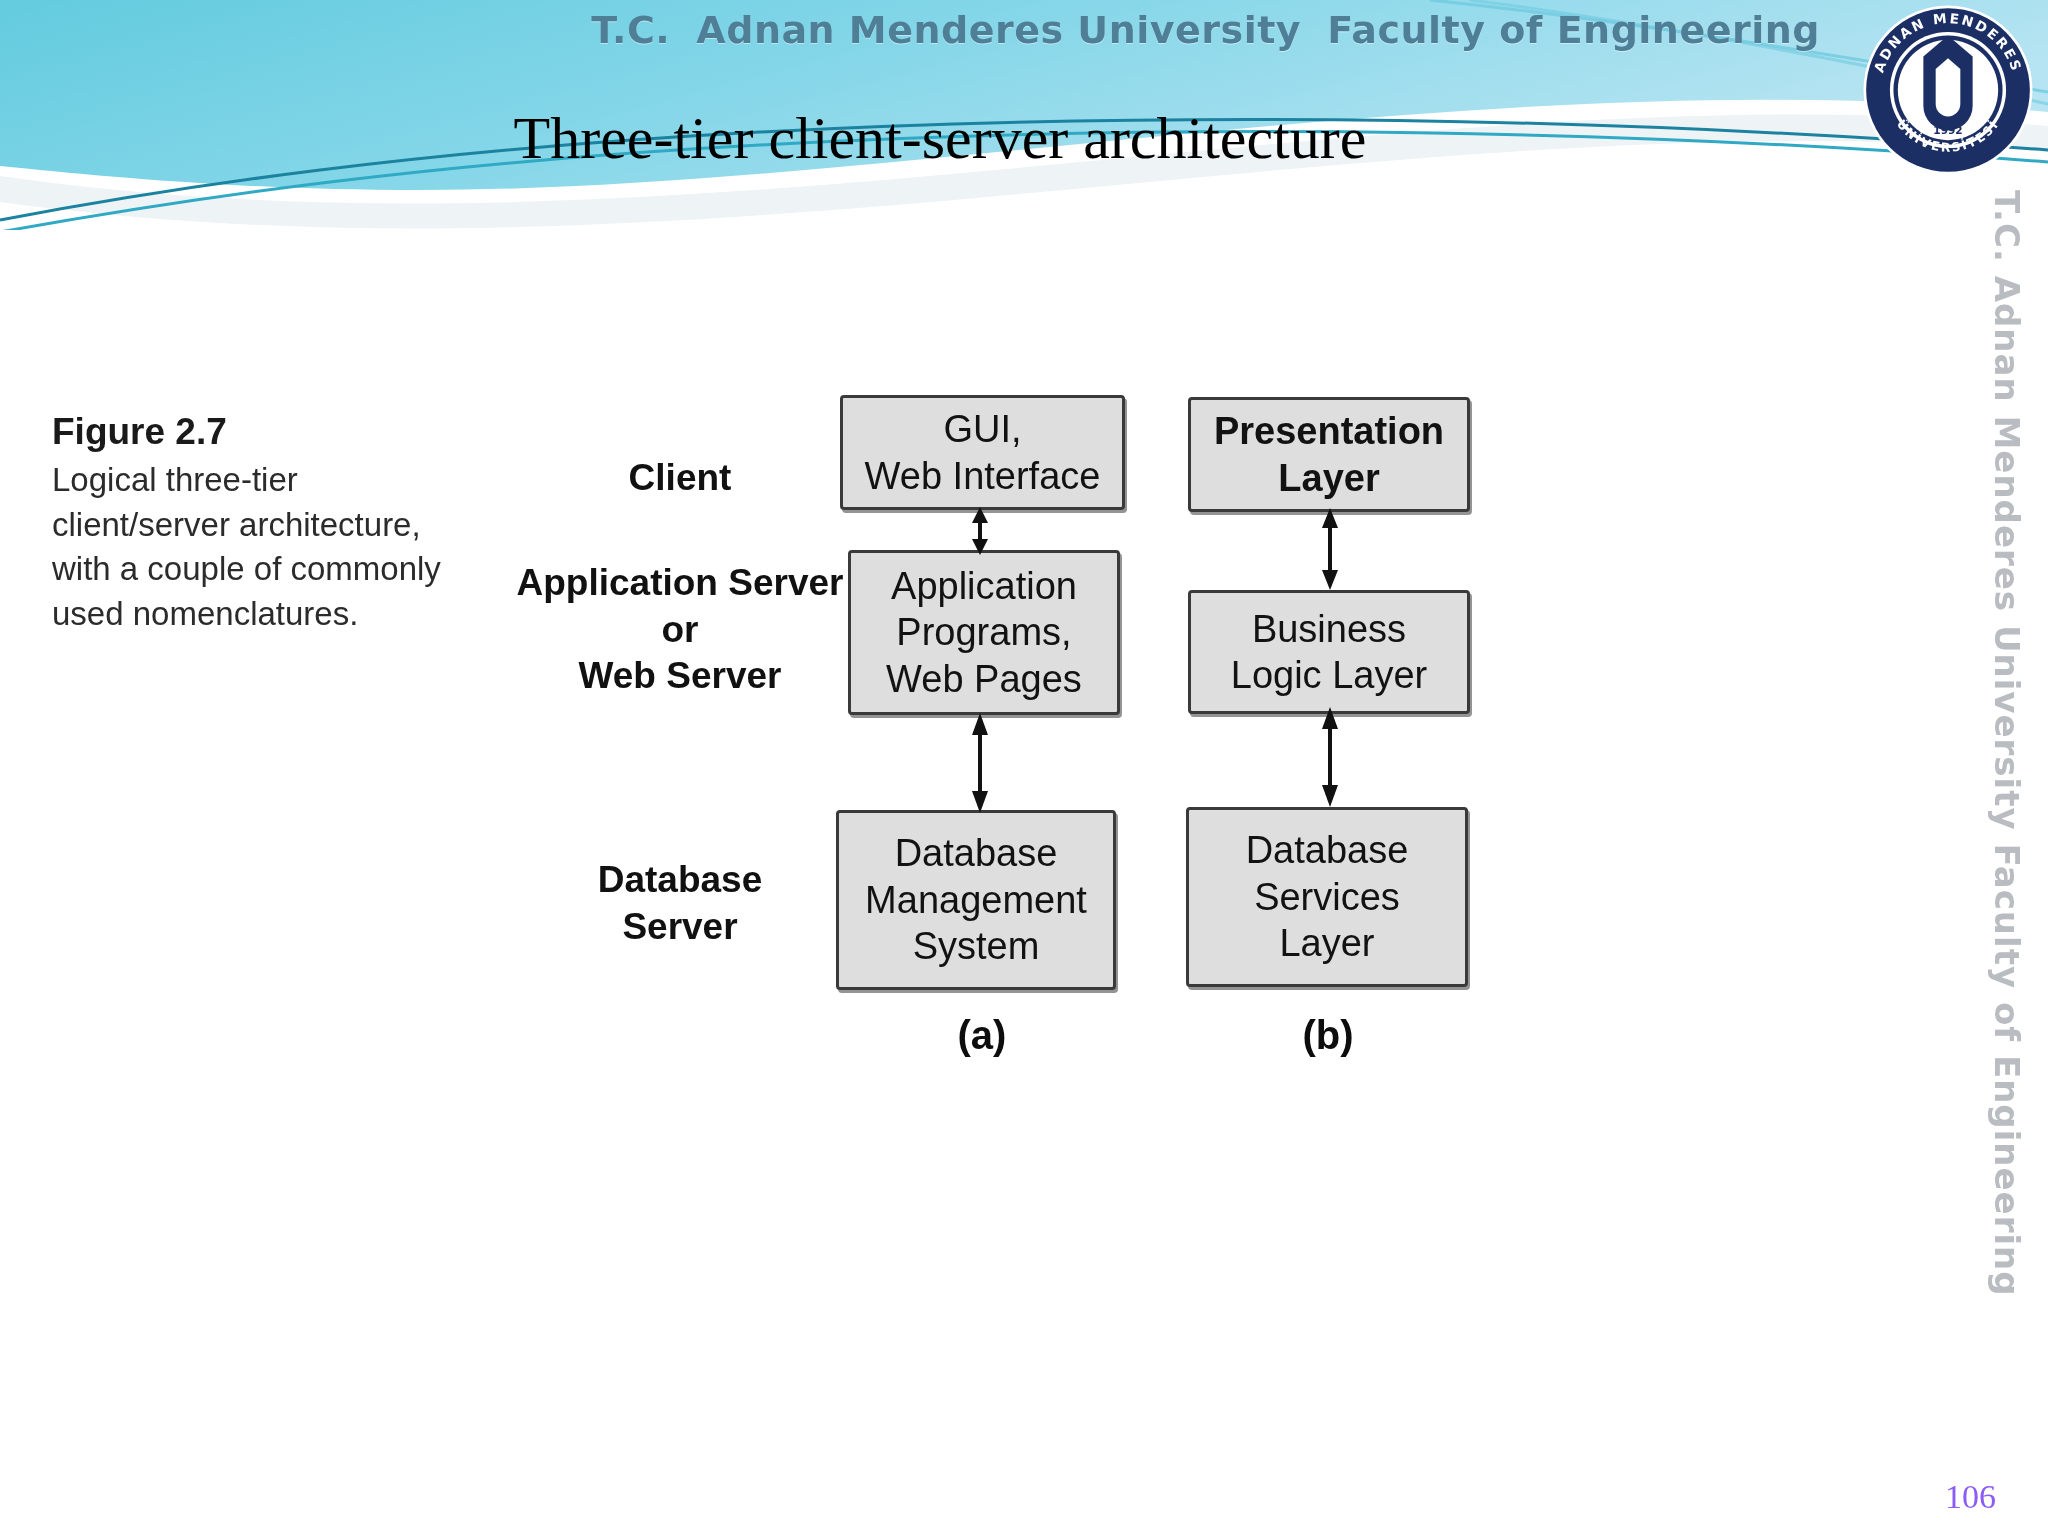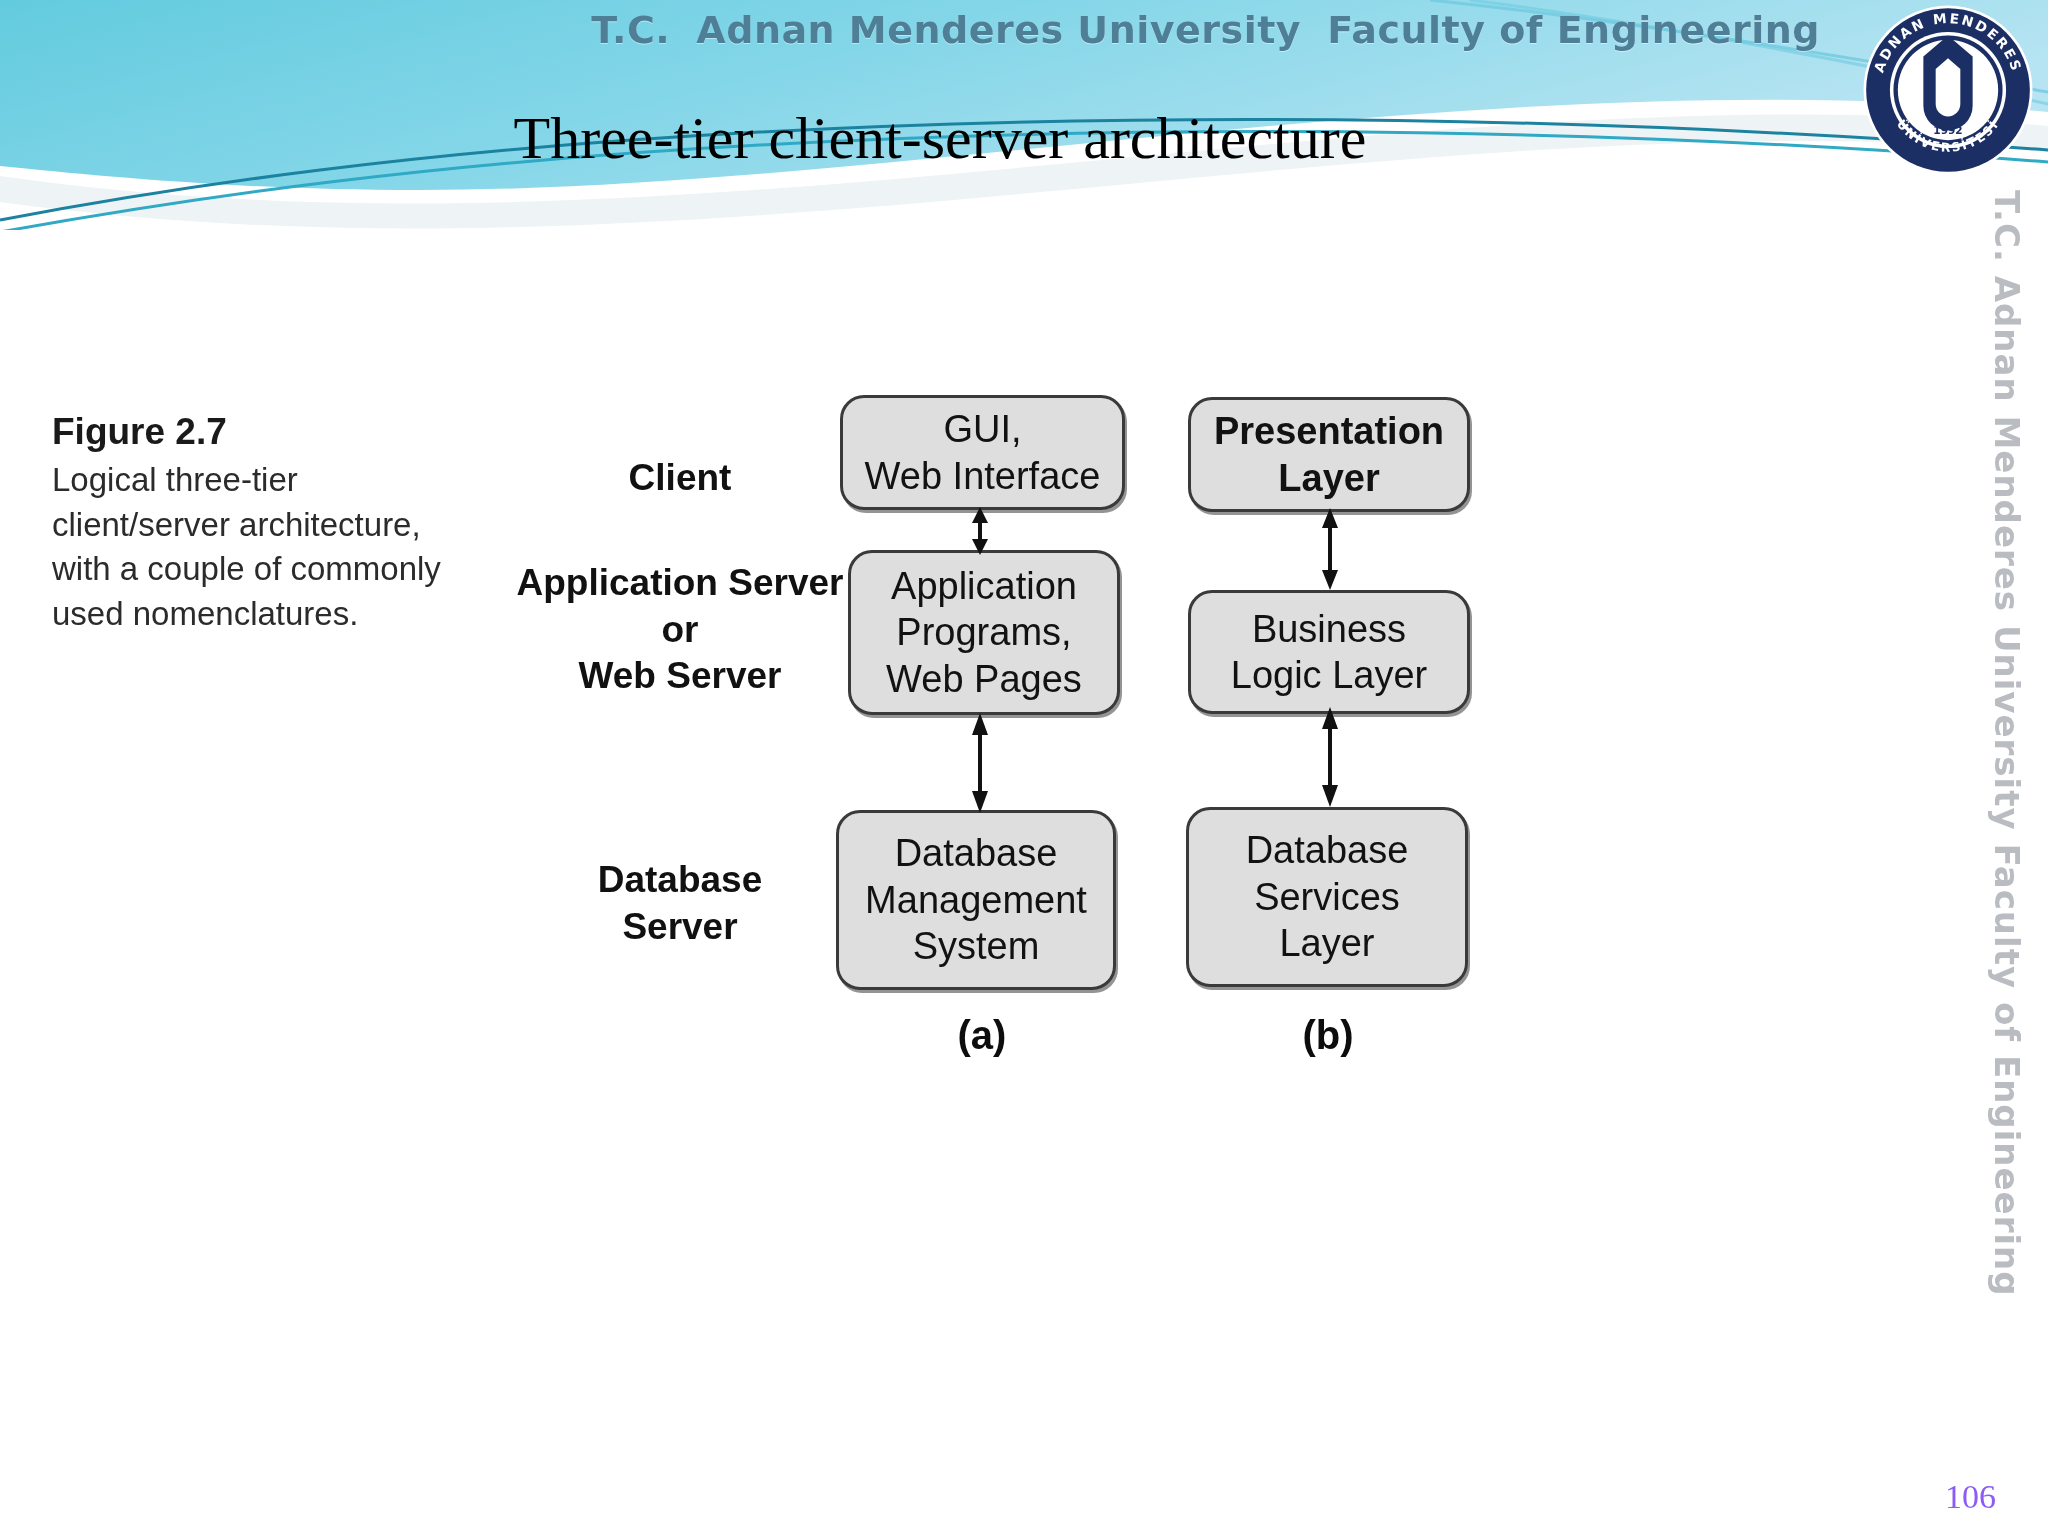--- a/index.html
+++ b/index.html
@@ -128,21 +128,21 @@
     line-height: 1.26;
   }
   #tier-label-client        { left: 0;  top: 60px; }
   #tier-label-appserver     { left: 0;  top: 165px; }
   #tier-label-dbserver      { left: 0;  top: 462px; }
 
   .node-box {
     position: absolute;
     background: #dedede;
     border: 3px solid #3a3a3a;
-    border-radius: 24px;
+    border-radius: 4px;
     box-shadow: 2px 3px 0 rgba(60,60,60,0.55);
     display: flex;
     align-items: center;
     justify-content: center;
     text-align: center;
     font-family: "Liberation Sans", sans-serif;
     font-size: 38px;
     color: #121212;
     line-height: 1.22;
     box-sizing: border-box;

